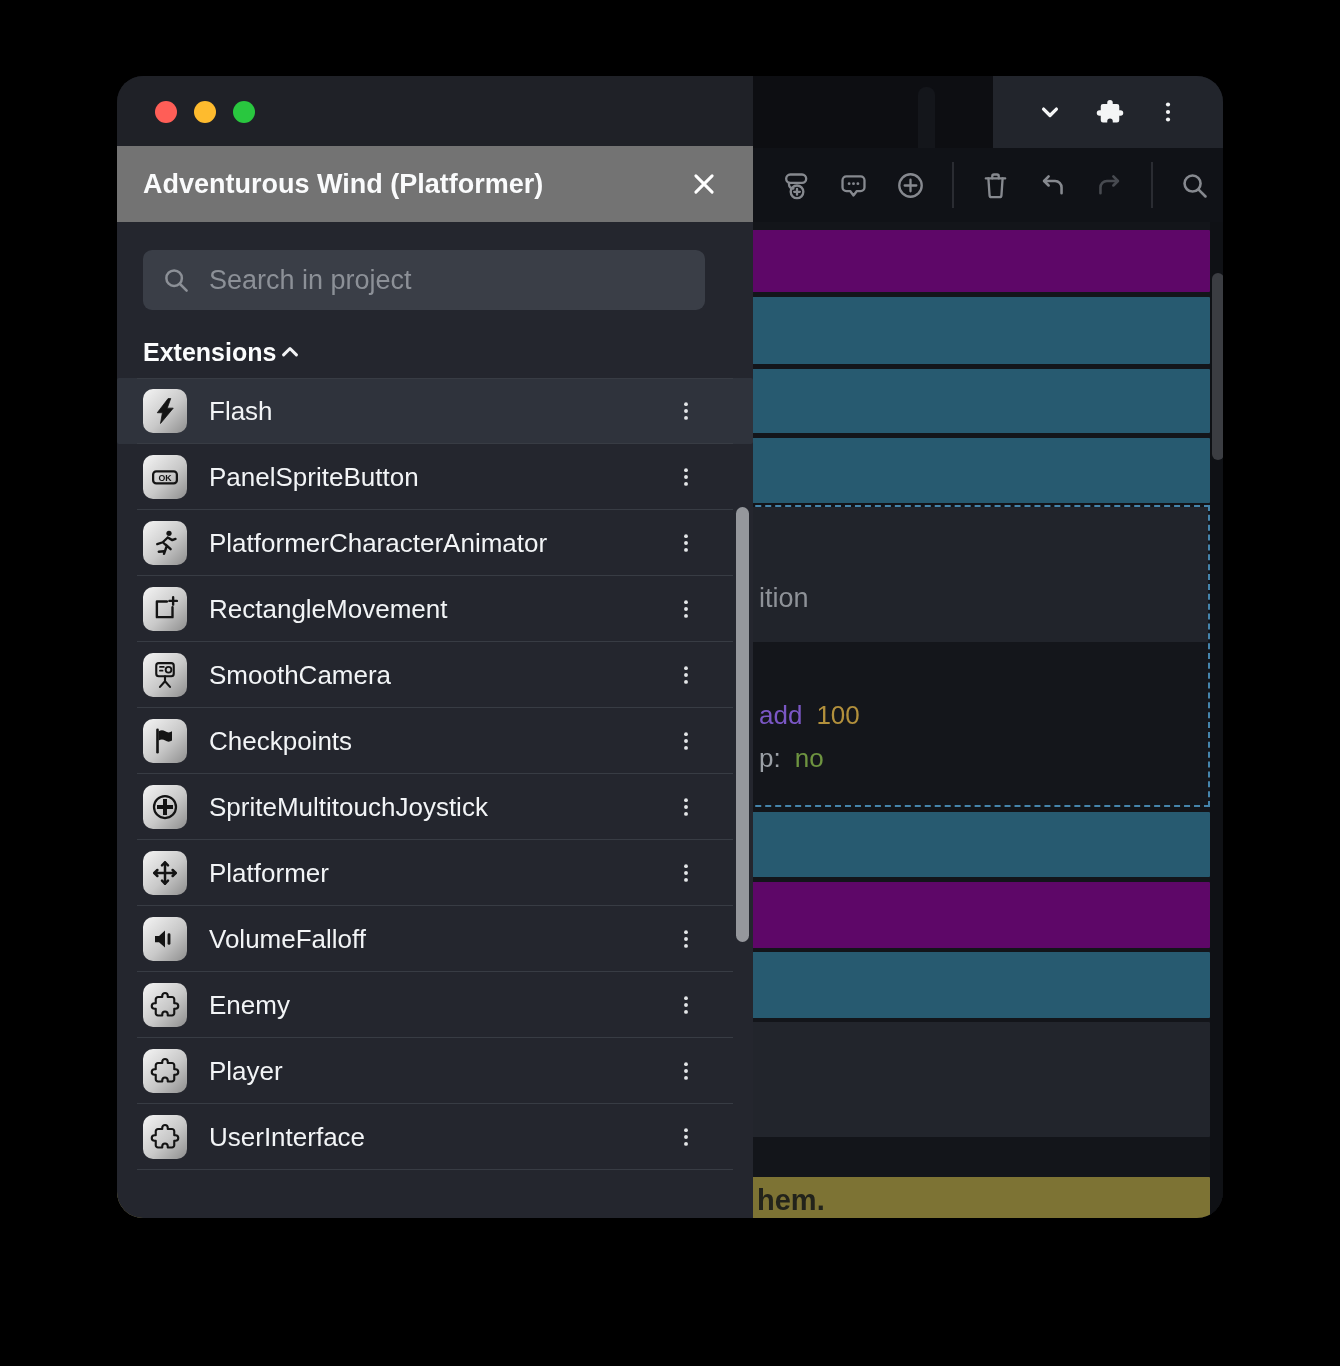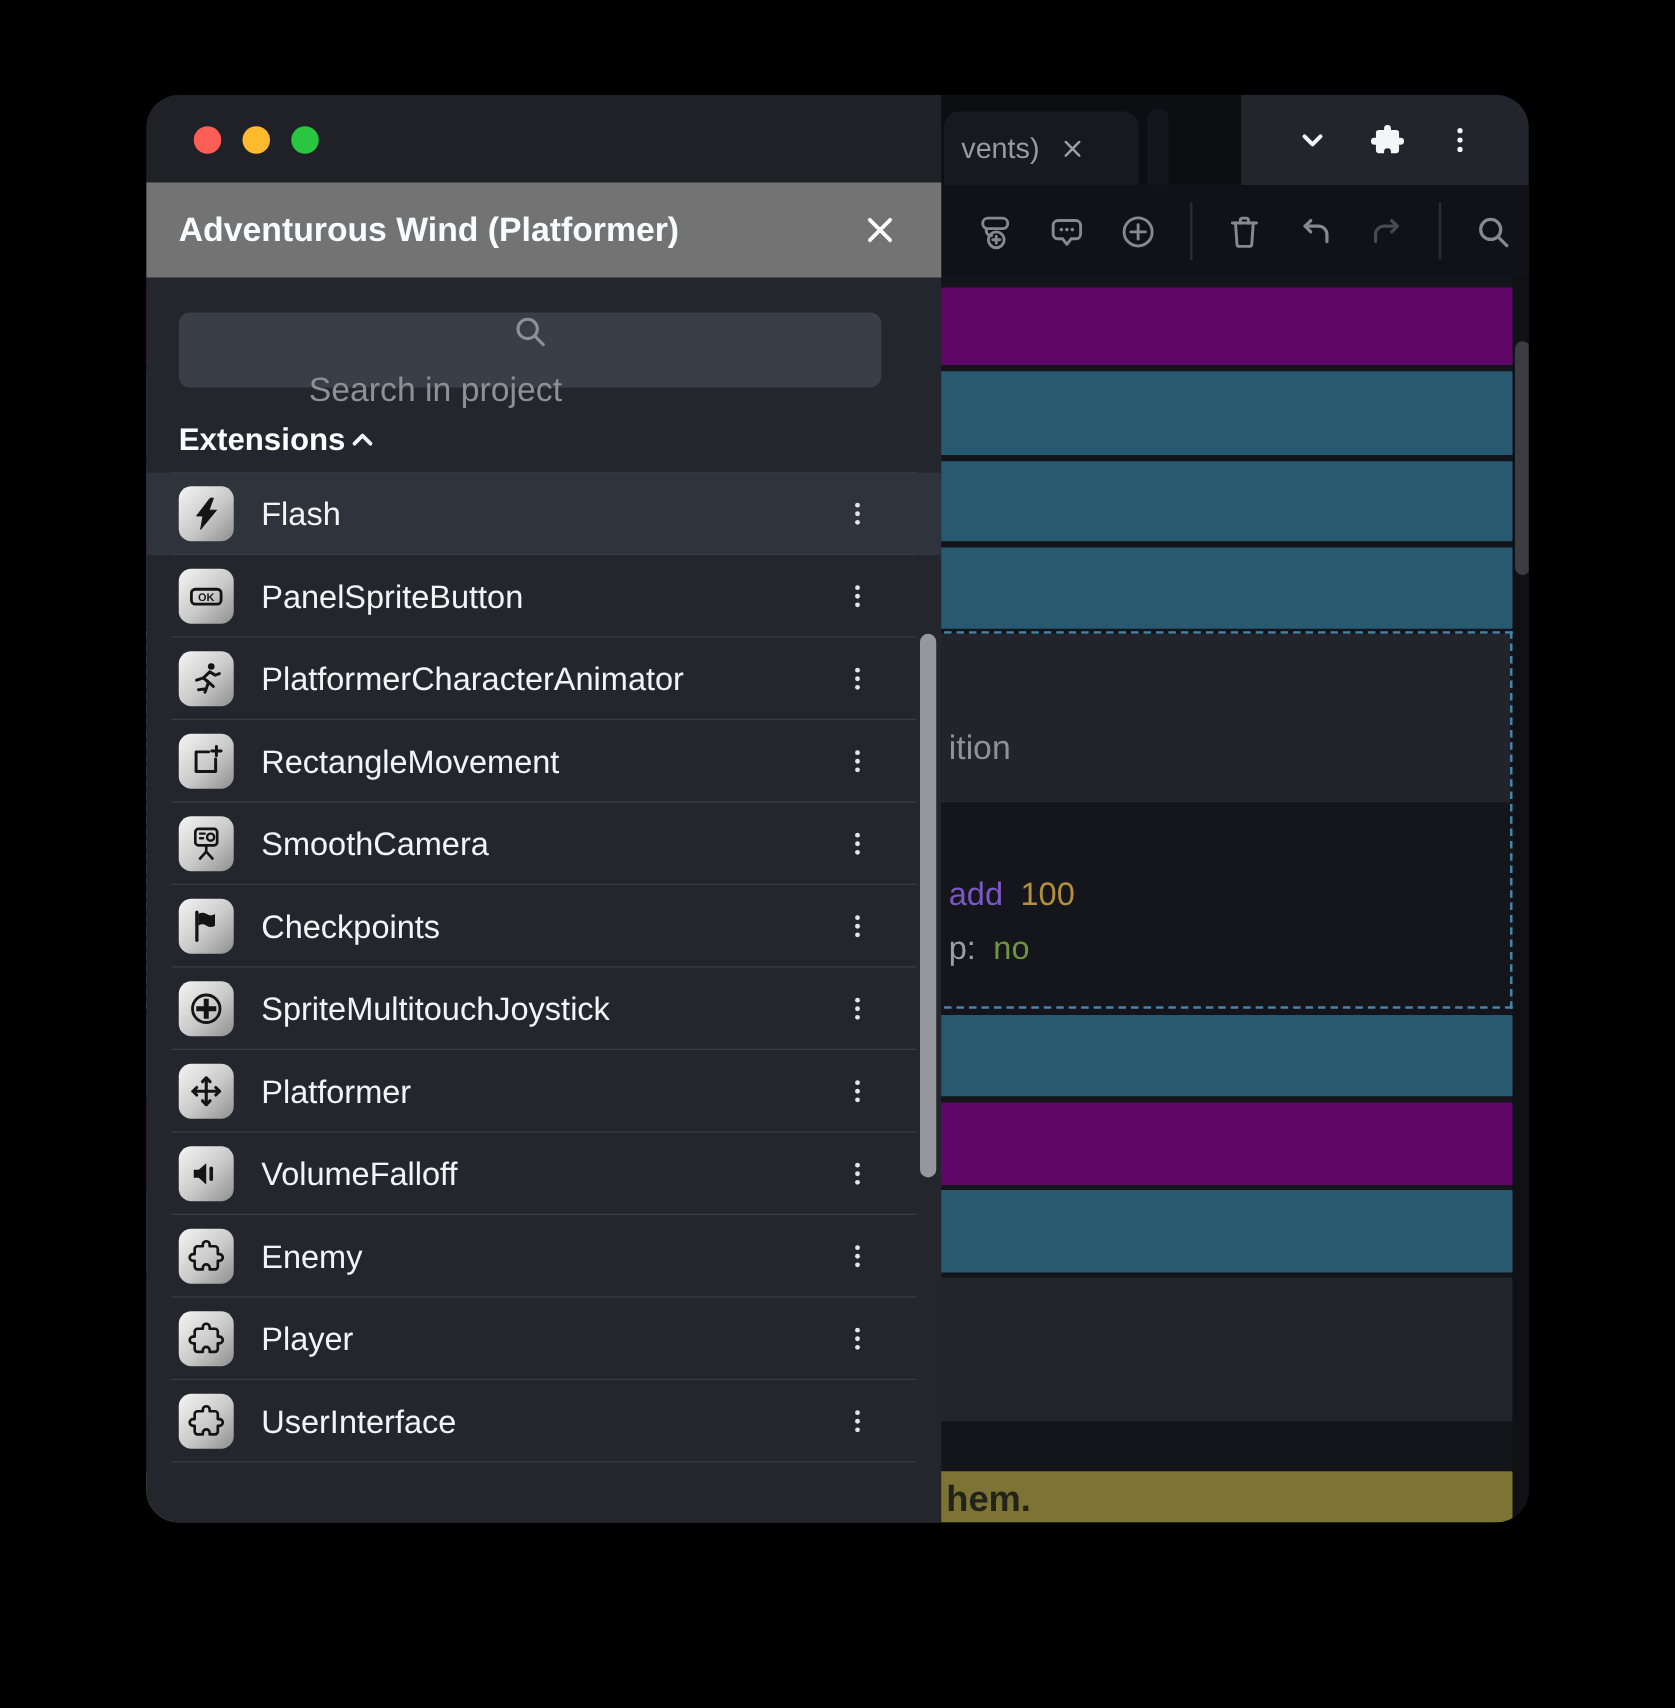--- a/index.html
+++ b/index.html
@@ -43,21 +43,21 @@
   .comment-txt{position:absolute;left:640px;top:7px;color:#22231B;font-size:29px;font-weight:bold;}
 
   
   .panel{position:absolute;left:0;top:70px;width:636px;height:1072px;background:#24262E;z-index:10;}
   .p-header{position:absolute;left:0;top:0;width:100%;height:76px;background:#737373;
             display:flex;align-items:center;justify-content:space-between;padding:0 34px 0 26px;}
   .p-title{color:#FAFBFC;font-size:27px;font-weight:bold;}
   .p-close{width:30px;height:30px;color:#FFFFFF;}
   .p-body{position:absolute;left:0;top:76px;width:100%;height:996px;overflow:hidden;}
   .search{position:absolute;left:26px;top:28px;width:562px;height:60px;background:#3A3E47;border-radius:9px;
-          display:flex;align-items:center;padding:0 18px;gap:16px;flex-direction:column;}
+          display:flex;align-items:center;padding:0 18px;gap:16px;}
   .s-ico{width:30px;height:30px;color:#8C9097;flex:none;}
   .s-input{flex:1;background:transparent;border:none;outline:none;color:#E8EAEC;font-size:27px;min-width:0;}
   .s-input::placeholder{color:#8C9097;opacity:1;}
   .section{position:absolute;left:26px;top:104px;width:562px;height:52px;display:flex;align-items:center;}
   .sec-label{color:#FBFCFD;font-size:25px;font-weight:bold;}
   .sec-chev{width:28px;height:28px;color:#F2F3F5;margin-right:16px;}
   #ext-list{position:absolute;left:0;top:156px;width:100%;}
   .row{position:relative;height:66px;display:flex;align-items:center;padding:0 26px;gap:22px;justify-content:space-between;}
   .row::after{content:"";position:absolute;left:20px;right:20px;bottom:0;height:1px;background:#383C44;}
   .row:first-child::before{content:"";position:absolute;left:20px;right:20px;top:0;height:1px;background:#383C44;}
@@ -98,28 +98,20 @@
         </div>
       </div>
 
     <div class="titlebar-left">
       <span class="light" id="tl-close" style="background: rgb(255, 94, 87);"></span>
       <span class="light" id="tl-min" style="background: rgb(254, 187, 46);"></span>
       <span class="light" id="tl-zoom" style="background: rgb(41, 199, 63);"></span>
     </div>
 
     <div class="tabstrip">
-      <div class="tab">
-        <span class="tab-label">vents)</span>
-        <span class="ico tab-close">
-            <svg viewBox="0 0 24 24">
-              <path d="M5.5 5.5 18.5 18.5 M18.5 5.5 5.5 18.5" fill="none" stroke="currentColor" stroke-linecap="round" stroke-linejoin="round" stroke-width="2.4"></path>
-            </svg>
-          </span>
-      </div>
       <div class="tab-pill"></div>
     </div>
 
     <div class="tbright" id="tb-controls">
         <span class="ico tbc" style="height: 28px; width: 28px;">
           <svg viewBox="0 0 24 24">
             <path d="M6.5 9.5 12 15 17.5 9.5" fill="none" stroke="currentColor" stroke-linecap="round" stroke-linejoin="round" stroke-width="2.8"></path>
           </svg>
         </span>
         <span class="ico tbc" style="height: 30px; width: 30px;">

